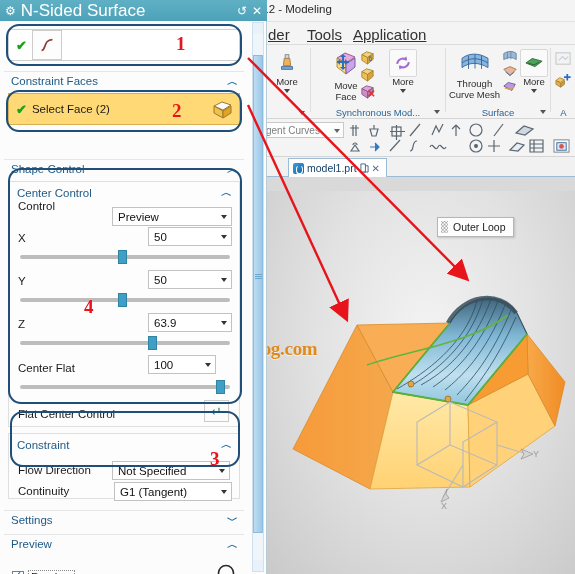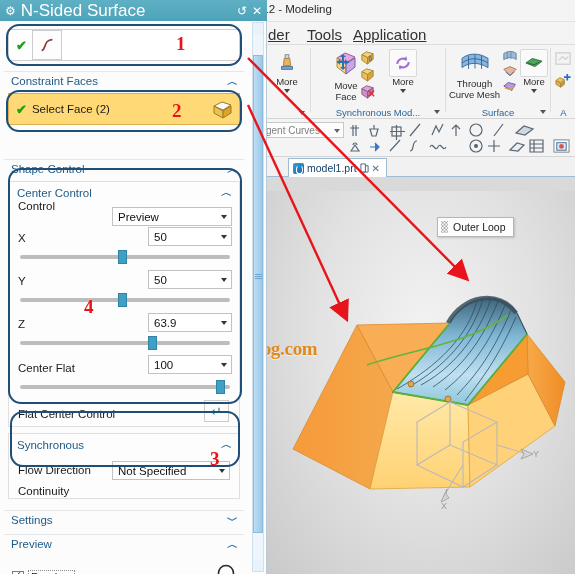--- a/index.html
+++ b/index.html
@@ -665,47 +665,51 @@
       <div class="combo" style="left:148px;top:292px;width:84px;">
         <span>63.9</span>
         <span class="ar"></span>
       </div>
       <div class="slider" style="left:20px;top:315px;width:210px;">
         <div class="track"></div>
         <div class="thumb" style="left:128px;"></div>
       </div>
 
       <div class="fld-label" style="left:18px;top:341px;">Center Flat</div>
-      <div class="combo" style="left:148px;top:334px;width:84px;">
+      <div class="combo" style="left:148px;top:334px;width:68px;">
         <span>100</span>
         <span class="ar"></span>
       </div>
       <div class="slider" style="left:20px;top:359px;width:210px;">
         <div class="track"></div>
         <div class="thumb" style="left:196px;"></div>
       </div>
 
       <div class="fld-label" style="left:18px;top:387px;">Flat Center Control</div>
       <div class="reset-btn" style="left:204px;top:379px;">
         <span>↵</span>
       </div>
 
       <div class="grp-box" style="left:8px;top:412px;width:232px;height:66px;"></div>
       <div class="sec-head" style="top:414px;left:10px;width:228px;border-top:none;">
-        <span>Synchronous</span>
+        <span>Constraint</span>
         <span class="chev">︿</span>
       </div>
 
       <div class="fld-label" style="left:18px;top:443px;">Flow Direction</div>
       <div class="combo" style="left:112px;top:440px;width:118px;">
         <span>Not Specified</span>
         <span class="ar"></span>
       </div>
 
       <div class="fld-label" style="left:18px;top:464px;">Continuity</div>
+      <div class="combo" style="left:114px;top:461px;width:118px;">
+        <span>G1 (Tangent)</span>
+        <span class="ar"></span>
+      </div>
 
       <div class="sec-head" style="top:489px;">
         <span>Settings</span>
         <span class="chev">﹀</span>
       </div>
 
       <div class="sec-head" style="top:513px;">
         <span>Preview</span>
         <span class="chev">︿</span>
       </div>

